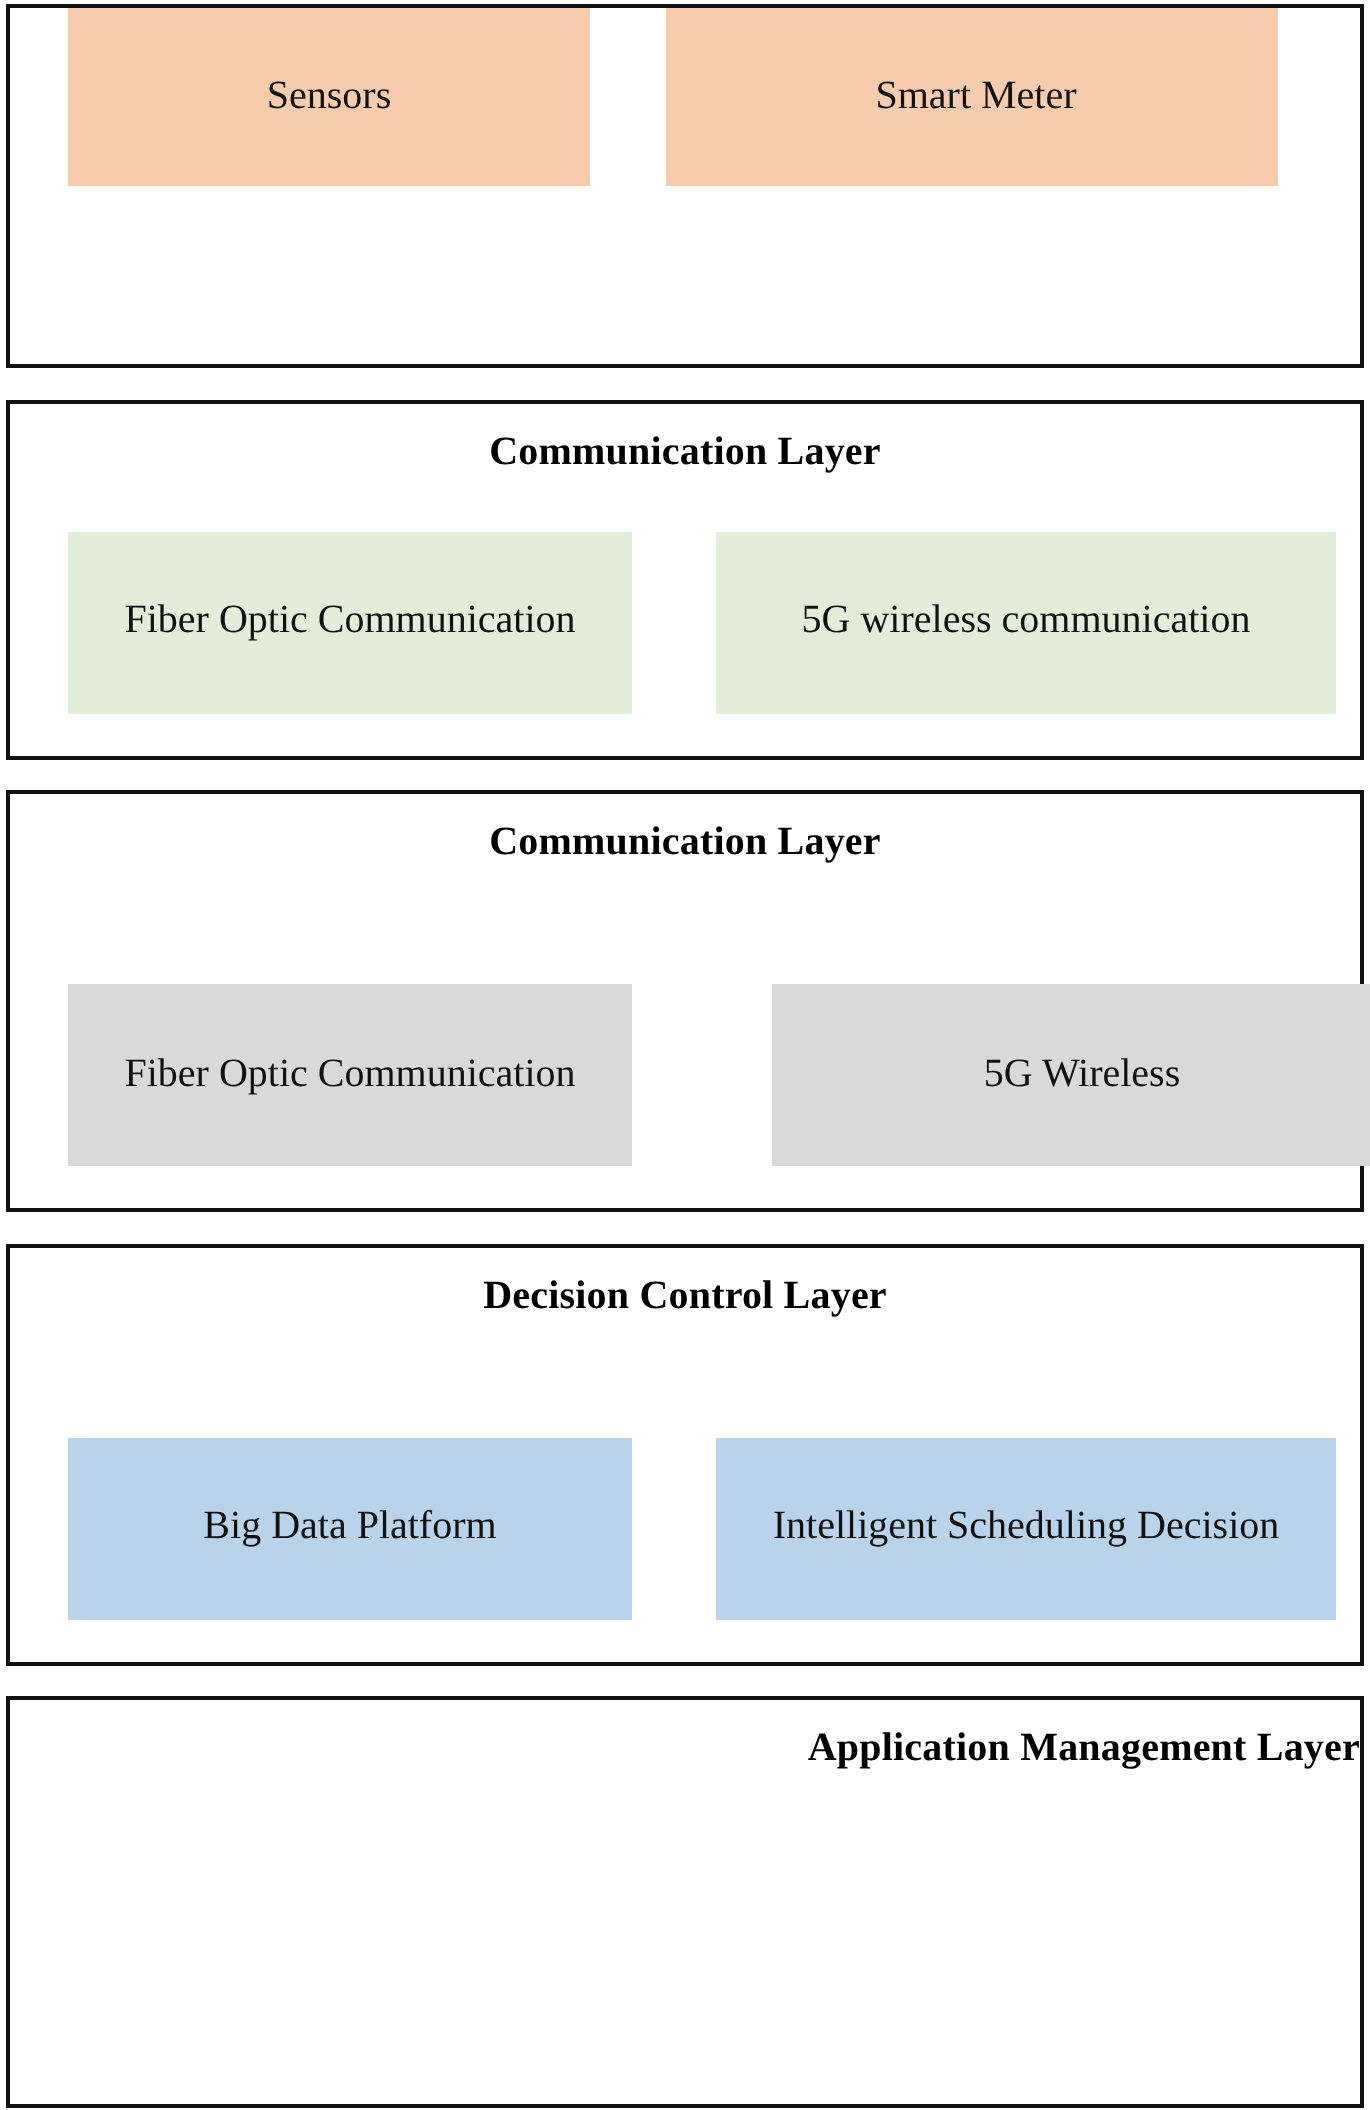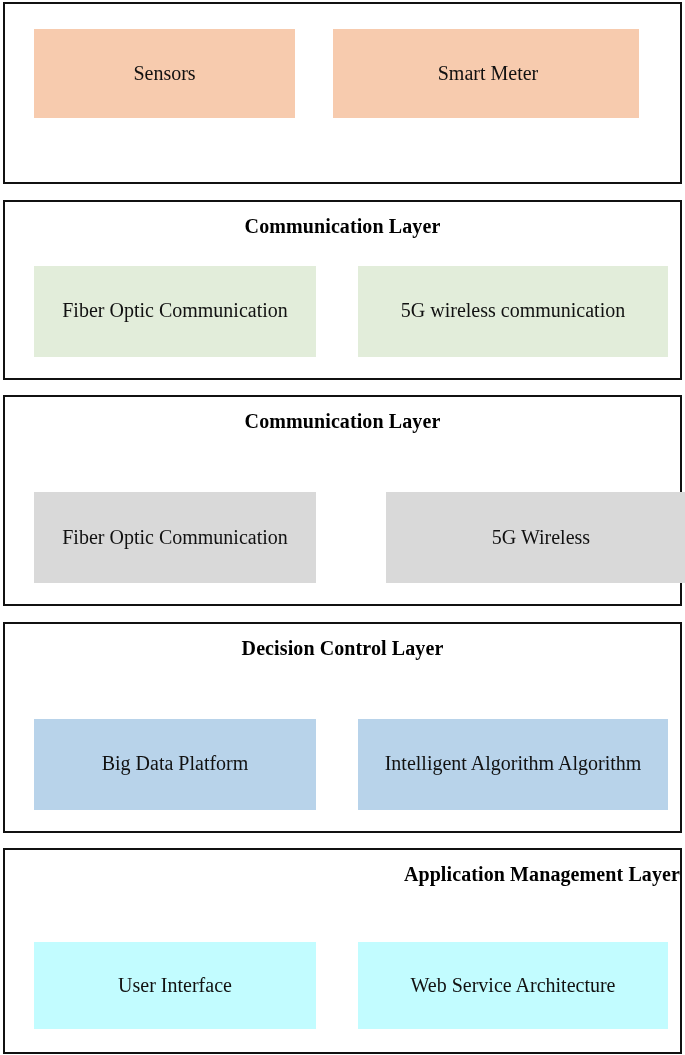--- a/index.html
+++ b/index.html
@@ -55,21 +55,21 @@
     text-align: center;
     font-size: 20px;
     line-height: 1.18;
     padding: 2px 6px;
     color: #111111;
   }
 
   
   #layer-0 { height: 182px; }
   #layer-0 .layer-title { margin-top: 13px; }
-  #layer-0 .boxes-row { height: 89px; margin-top: 25px; }
+  #layer-0 .boxes-row { height: 89px; }
   #layer-0 .node-box.left  { position: absolute; left: 29px;  width: 261px; height: 89px; }
   #layer-0 .node-box.right { position: absolute; left: 328px; width: 306px; height: 89px; }
 
   
   #layer-1 { height: 180px; }
   #layer-1 .layer-title { margin-top: 14px; }
   #layer-1 .boxes-row { height: 91px; margin-top: 29px; }
   #layer-1 .node-box.left  { position: absolute; left: 29px;  width: 282px; height: 91px; }
   #layer-1 .node-box.right { position: absolute; left: 353px; width: 310px; height: 91px; }
 
@@ -119,25 +119,21 @@
     <div class="boxes-row">
       <div class="node-box left" style="background-color: rgb(217, 217, 217);">Fiber Optic Communication</div>
       <div class="node-box right" style="background-color: rgb(217, 217, 217); margin-left: 28px;">5G Wireless</div>
     </div>
   </section>
 
   <section class="layer" id="layer-3">
     <div class="layer-title">Decision Control Layer</div>
     <div class="boxes-row">
       <div class="node-box left" style="background-color: rgb(184, 211, 234);">Big Data Platform</div>
-      <div class="node-box right" style="background-color: rgb(184, 211, 234);">Intelligent Algorithm Algorithm</div>
+      <div class="node-box right" style="background-color: rgb(184, 211, 234);">Intelligent Scheduling Decision</div>
     </div>
   </section>
 
   <section class="layer" id="layer-4">
     <div class="layer-title">Application Management Layer</div>
-    <div class="boxes-row">
-      <div class="node-box left" style="background-color: rgb(194, 252, 255);">User Interface</div>
-      <div class="node-box right" style="background-color: rgb(194, 252, 255);">Web Service Architecture</div>
-    </div>
   </section>
 
 </div>
 
 </body></html>

